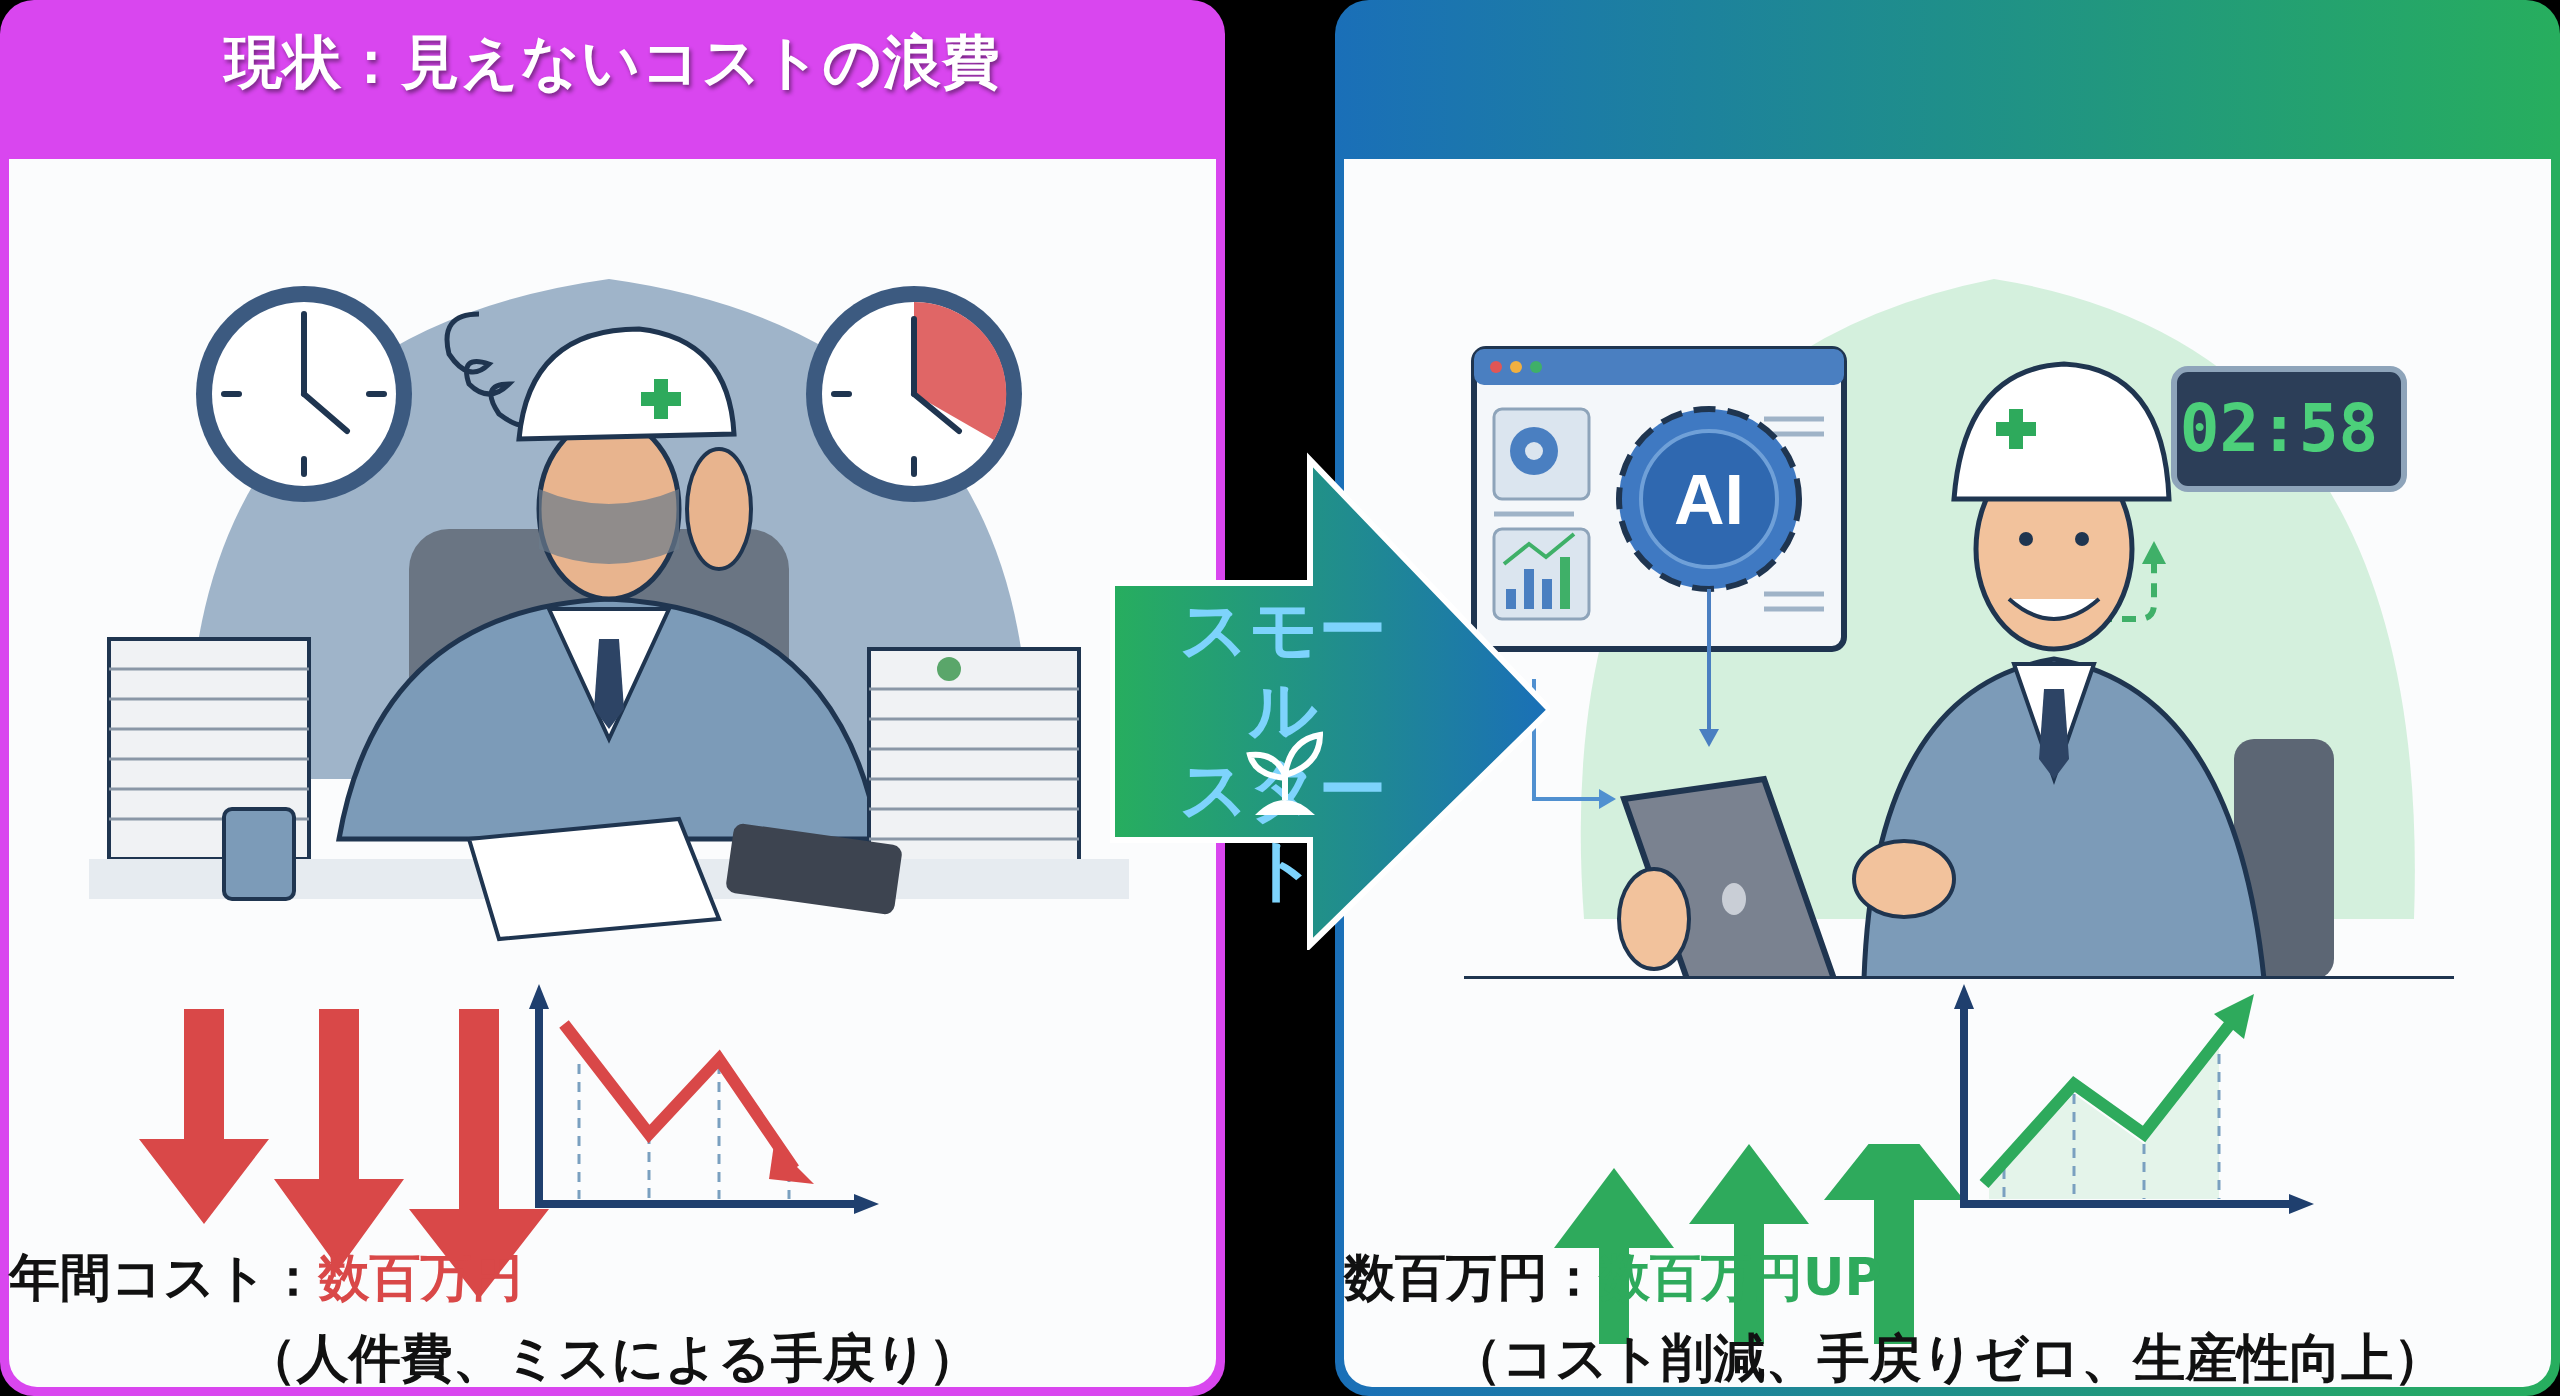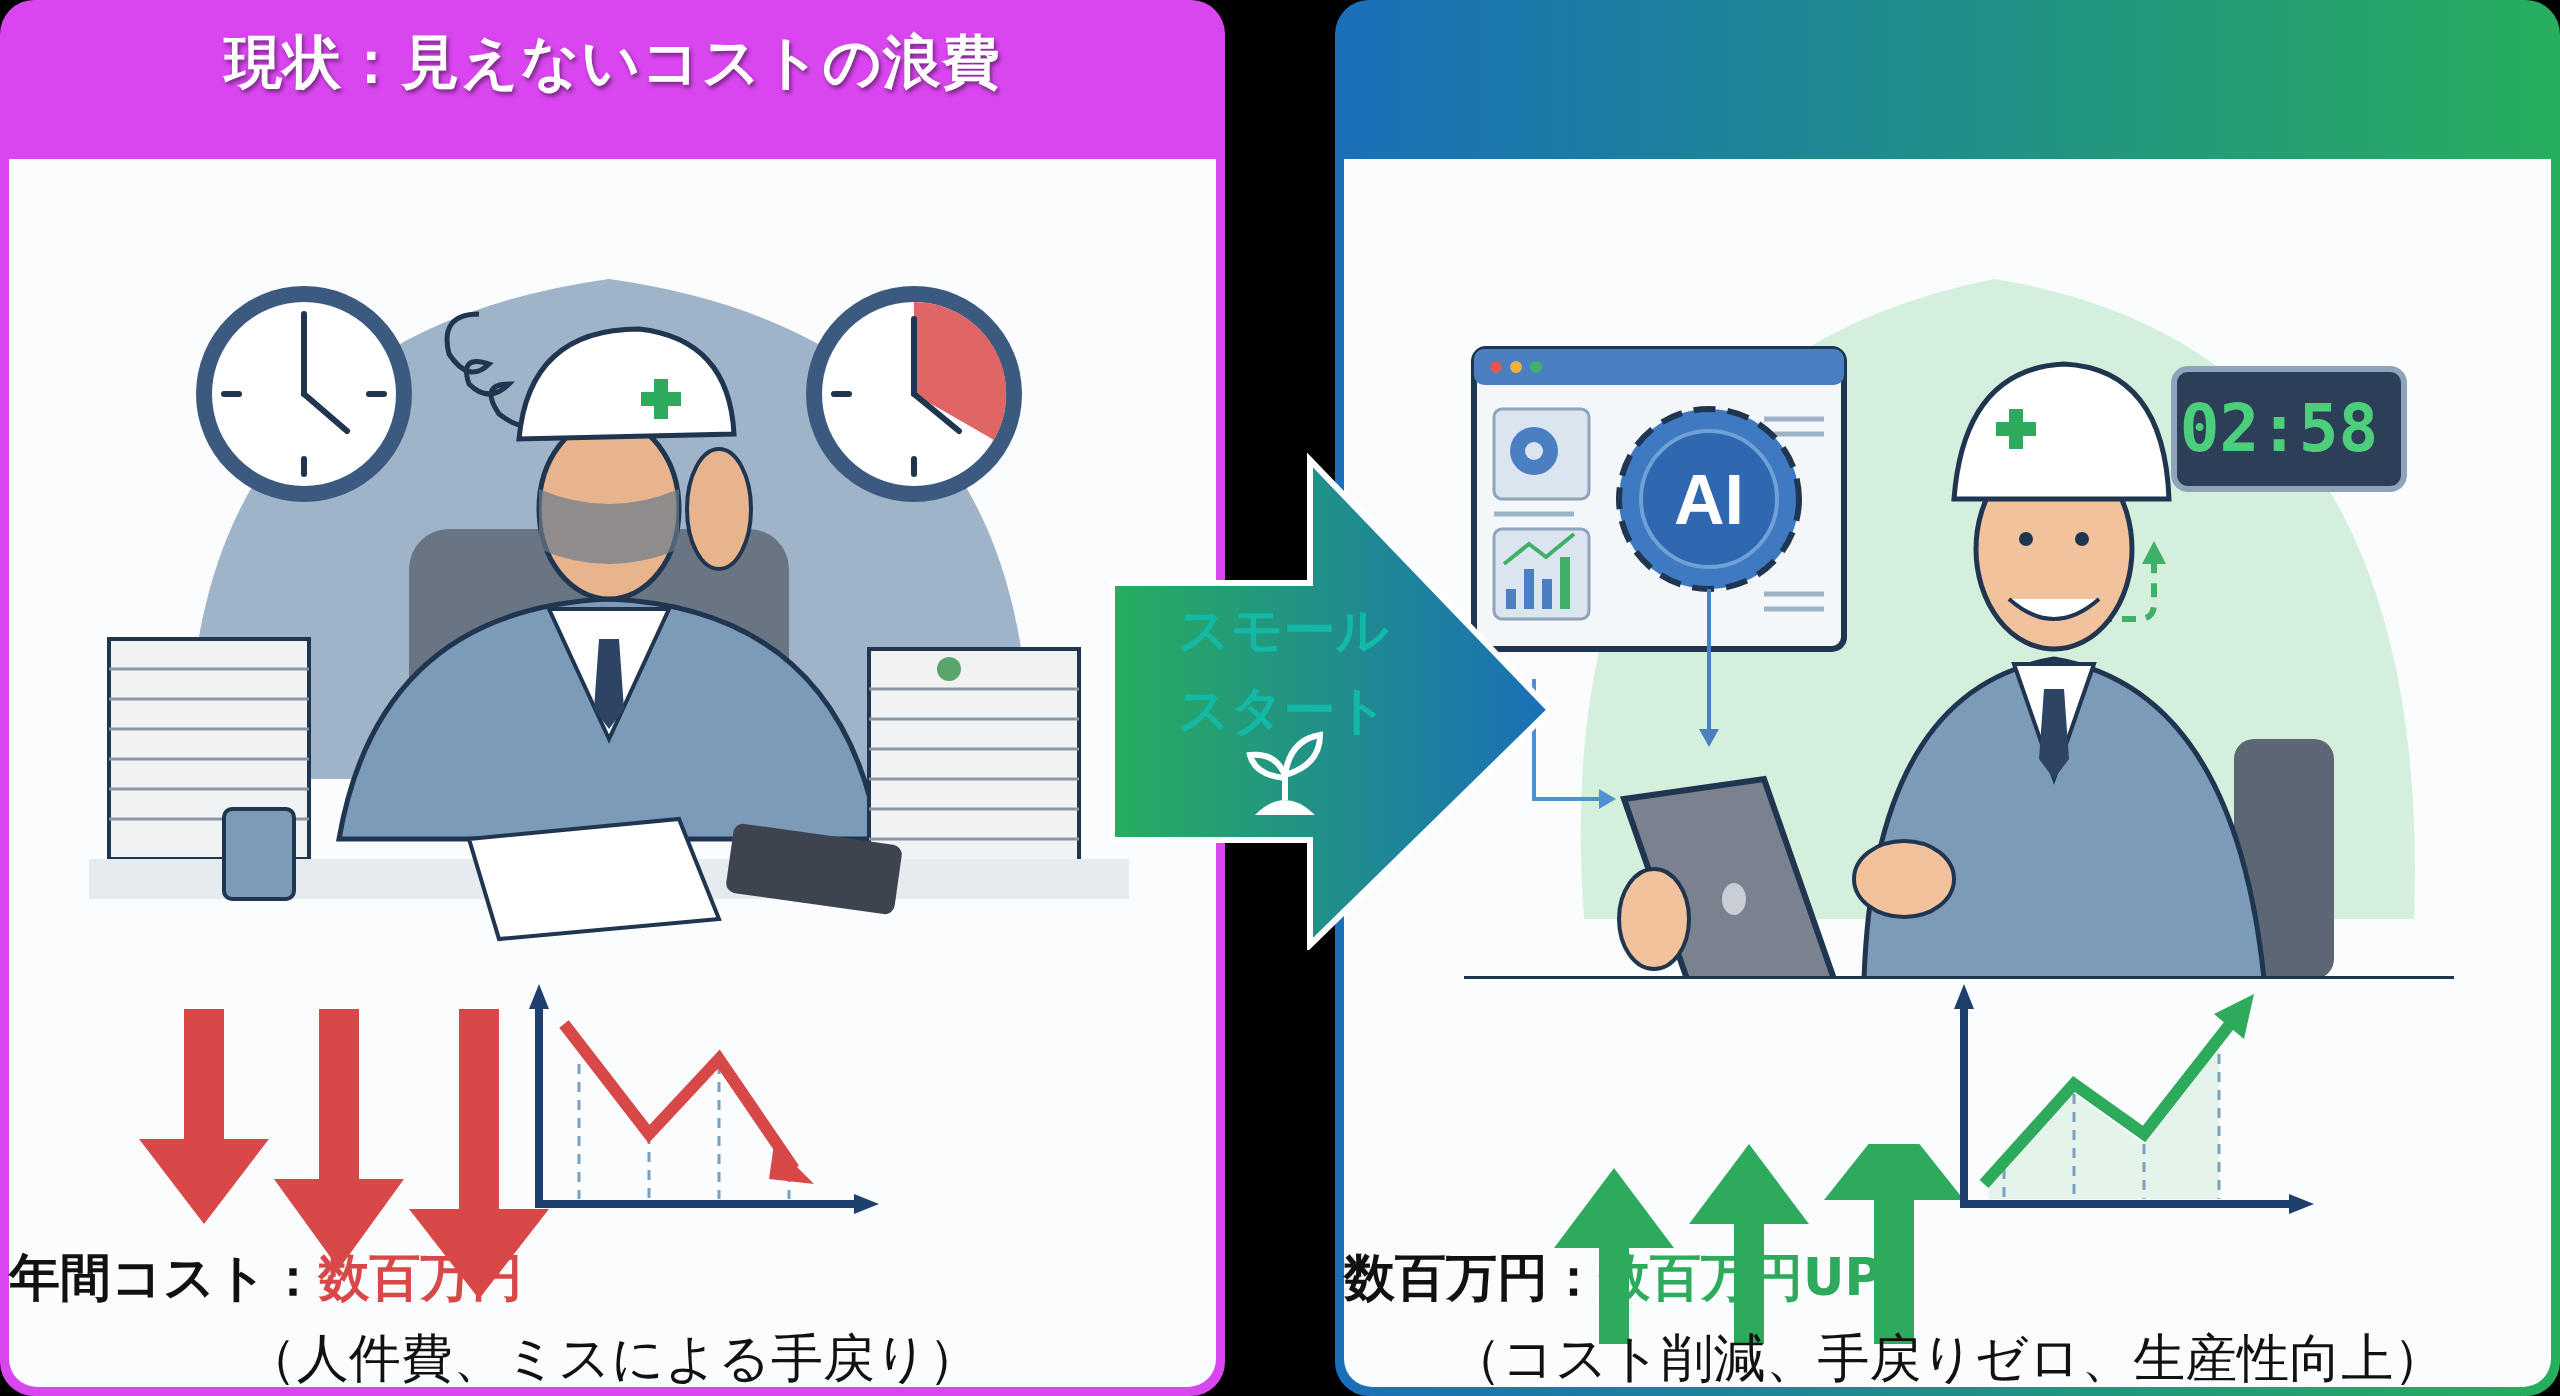--- a/index.html
+++ b/index.html
@@ -24,30 +24,30 @@
     background: #fbfcfd; border-radius: 0 0 28px 28px; margin-top: 34px;
   }
 
   .illus { position: absolute; }
   .summary-line1 {
     position: absolute; left: 0; width: 100%; 
     font-weight: bold; font-size: 51px; color: #111;
   }
   .summary-line2 {
     position: absolute; left: 0; width: 100%; text-align: center;
-    font-weight: normal; font-size: 52px; color: #111;
+    font-weight: bold; font-size: 52px; color: #111;
   }
   .accent-red { color: #d94848; }
   .accent-green { color: #2eaa5c; }
 
   
   .center-arrow { position: absolute; left: 1110px; top: 450px; width: 440px; height: 500px; }
   .center-arrow-text {
     position: absolute; left: 1168px; top: 590px; width: 230px;
-    color: #14b8a6; font-weight: bold; font-size: 52px; line-height: 80px; text-align: center;
+    color: #7dd3fc; font-weight: bold; font-size: 68px; line-height: 80px; text-align: center;
   }
   .sprout { position: absolute; left: 1240px; top: 730px; width: 90px; height: 90px; }
 </style>
 </head>
 <body>
 
 <div class="panel left">
   <div class="panel-header">現状：見えないコストの浪費</div>
   <div class="panel-body">
 

